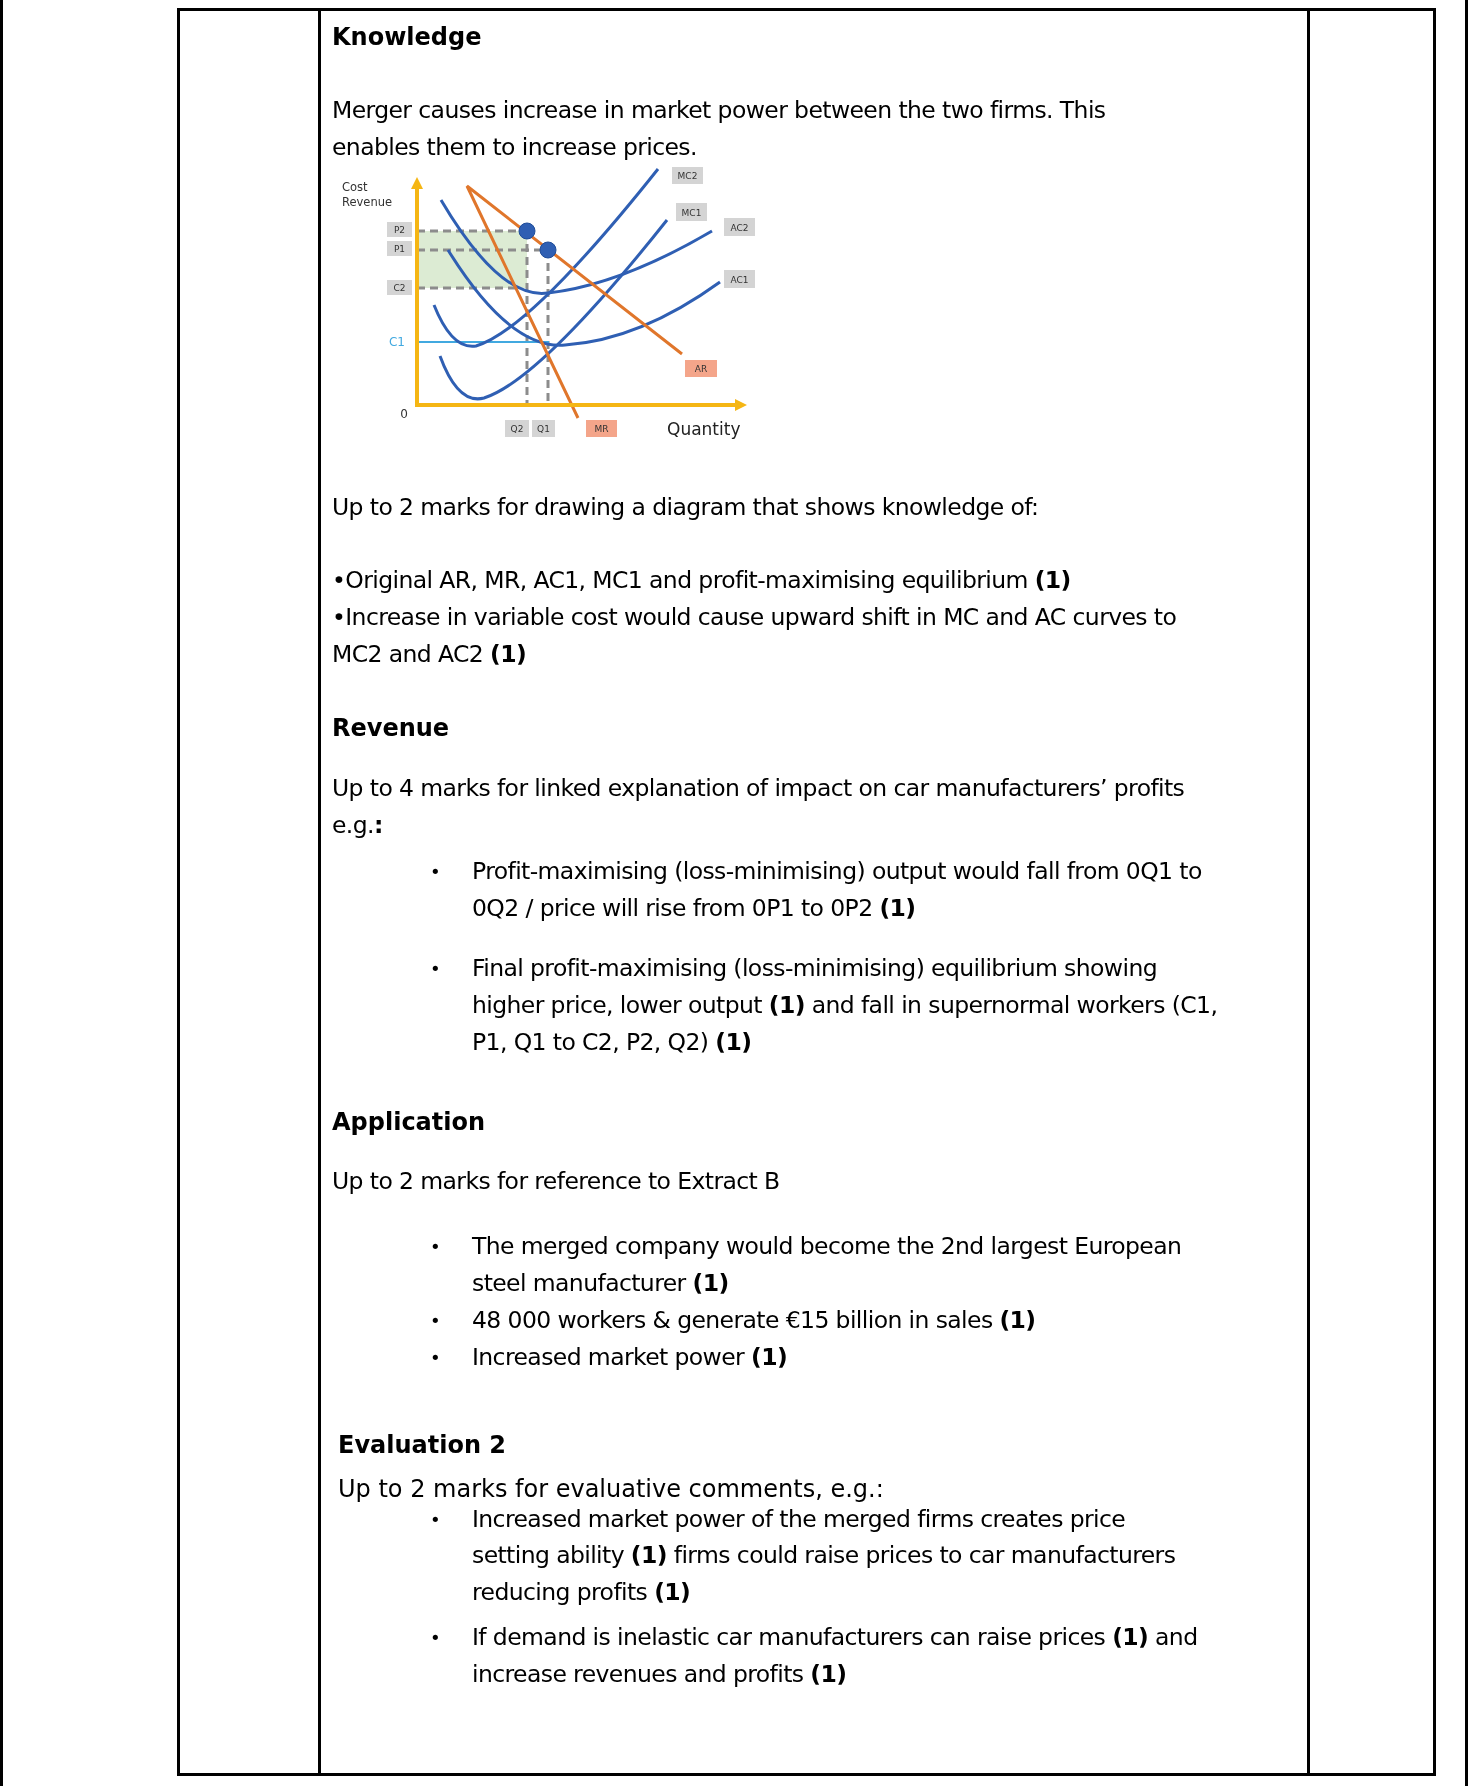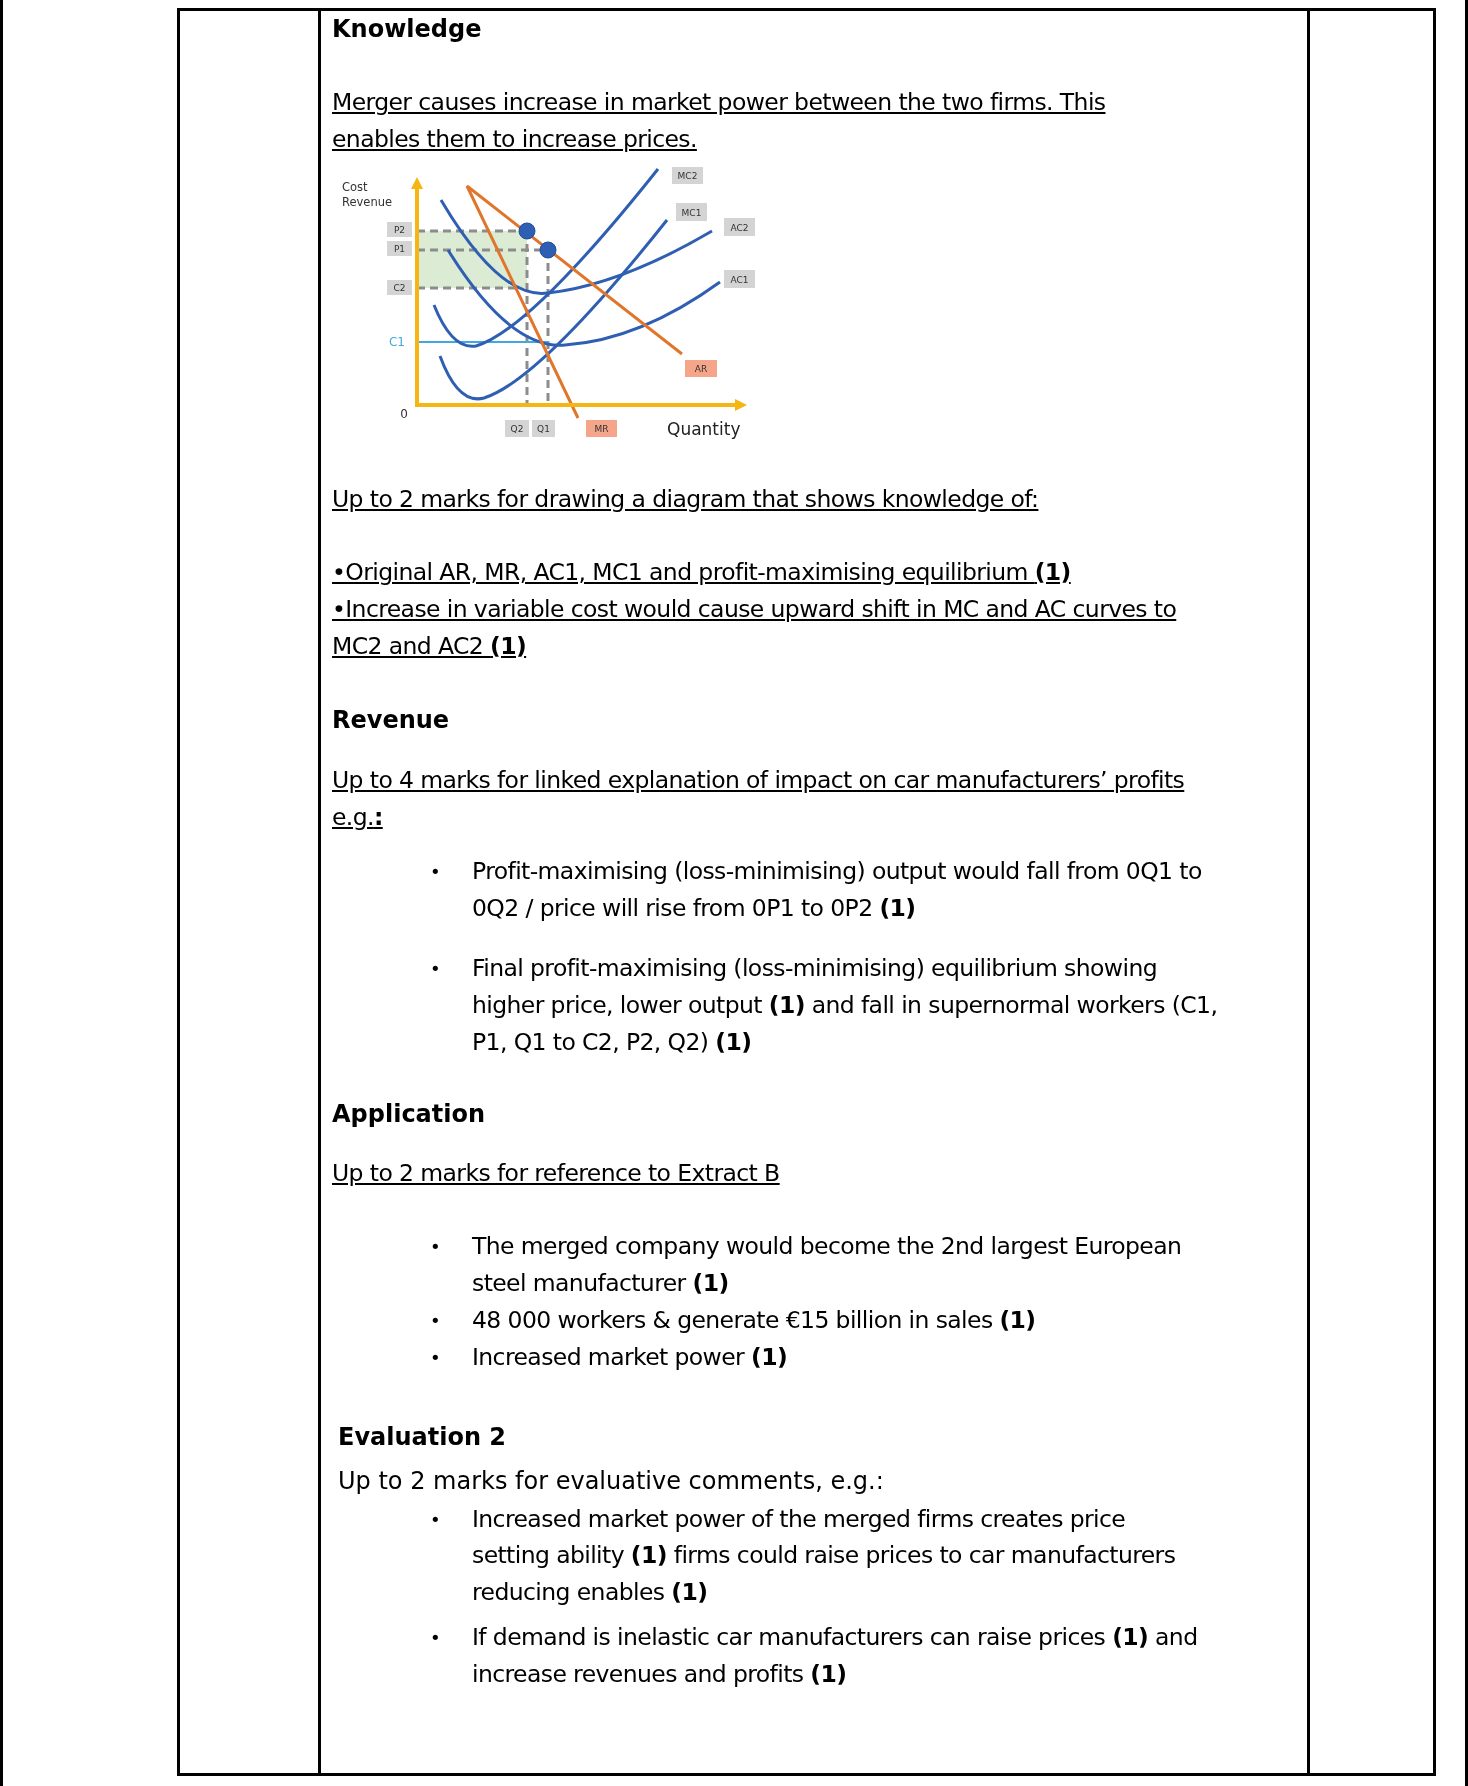--- a/index.html
+++ b/index.html
@@ -4,23 +4,23 @@
   <style>
     html, body { margin: 0; padding: 0; background: #ffffff; }
     body { width: 1468px; height: 1786px; position: relative; overflow: hidden;
            font-family: "DejaVu Sans", sans-serif; color: #000; }
     .page-border-left { position: absolute; left: 0; top: 0; width: 3px; height: 1786px; background: #000; }
     .page-border-right { position: absolute; left: 1465px; top: 0; width: 3px; height: 1786px; background: #000; }
     .table { position: absolute; left: 177px; top: 8px; width: 1259px; height: 1768px;
              border: 3px solid #000; box-sizing: border-box; }
     .col-line { position: absolute; top: 8px; width: 3px; height: 1768px; background: #000; }
     .blk { position: absolute; left: 332px; font-family: "Liberation Sans", sans-serif;
-           font-size: 26px; line-height: 37px; white-space: nowrap; }
+           font-size: 26px; line-height: 37px; white-space: nowrap; margin-top: 8px; }
     .h { font-weight: bold; font-family: "DejaVu Sans", sans-serif; font-size: 24px; }
-    .txt { font-family: "DejaVu Sans", sans-serif; font-size: 23.5px; letter-spacing: -0.6px; text-decoration: underline; }
+    .txt { font-family: "DejaVu Sans", sans-serif; font-size: 23.5px; letter-spacing: -0.6px; }
     .b { font-weight: bold; }
     .bullet-row { position: absolute; left: 332px; font-family: "DejaVu Sans", sans-serif;
                   font-size: 23.5px; letter-spacing: -0.6px; line-height: 37px; white-space: nowrap; }
     .bullet-dot { position: absolute; left: 98px; font-size: 18px; }
     .bullet-text { position: absolute; left: 140px; }
     .verdana { font-family: "DejaVu Sans", sans-serif; font-size: 24px; letter-spacing: 0; }
     svg text { font-family: "DejaVu Sans", sans-serif; }
   </style>
 </head>
 <body>
@@ -155,21 +155,21 @@
 <div class="blk verdana" style="top:1463px;left:338px">Up to 2 marks for evaluative comments, e.g.:</div>
 
 <div class="bullet-row" style="top:1501px">
   <span class="bullet-dot">•</span>
   <span class="bullet-text">Increased market power of the merged firms creates price</span>
 </div>
 <div class="bullet-row" style="top:1537px">
   <span class="bullet-text"><span>setting ability </span><span class="b">(1)</span><span> firms could raise prices to car manufacturers</span></span>
 </div>
 <div class="bullet-row" style="top:1574px">
-  <span class="bullet-text"><span>reducing enables </span><span class="b">(1)</span></span>
+  <span class="bullet-text"><span>reducing profits </span><span class="b">(1)</span></span>
 </div>
 <div class="bullet-row" style="top:1619px">
   <span class="bullet-dot">•</span>
   <span class="bullet-text"><span>If demand is inelastic car manufacturers can raise prices </span><span class="b">(1)</span><span> and</span></span>
 </div>
 <div class="bullet-row" style="top:1656px">
   <span class="bullet-text"><span>increase revenues and profits </span><span class="b">(1)</span></span>
 </div>
 
 </body></html>

